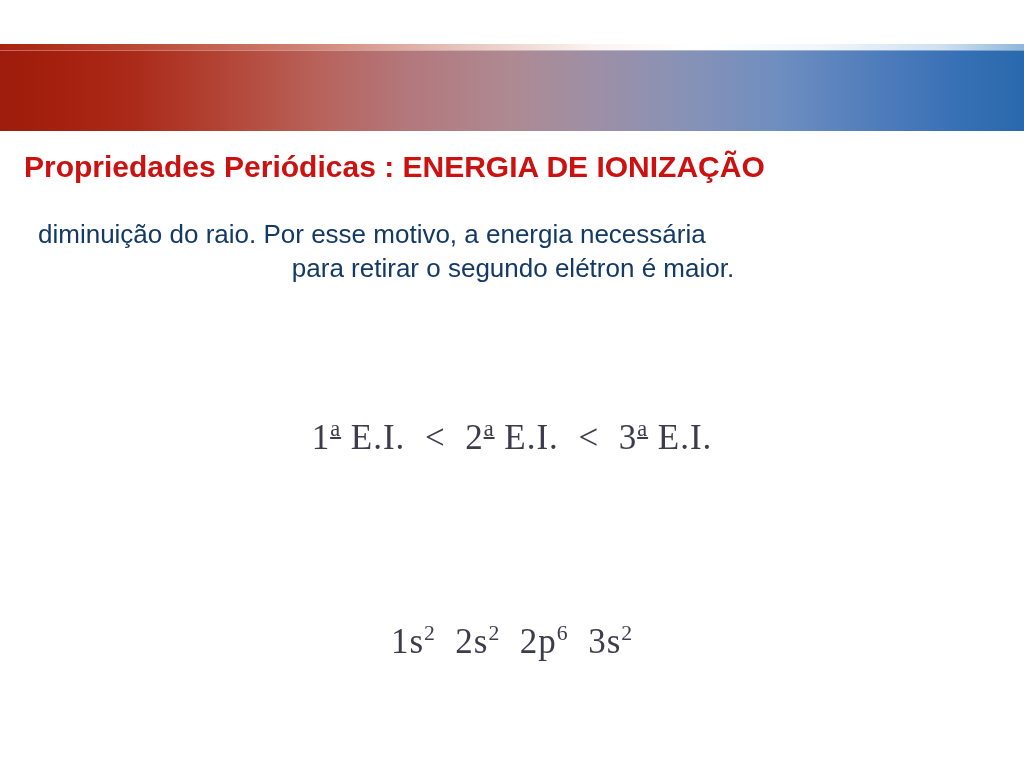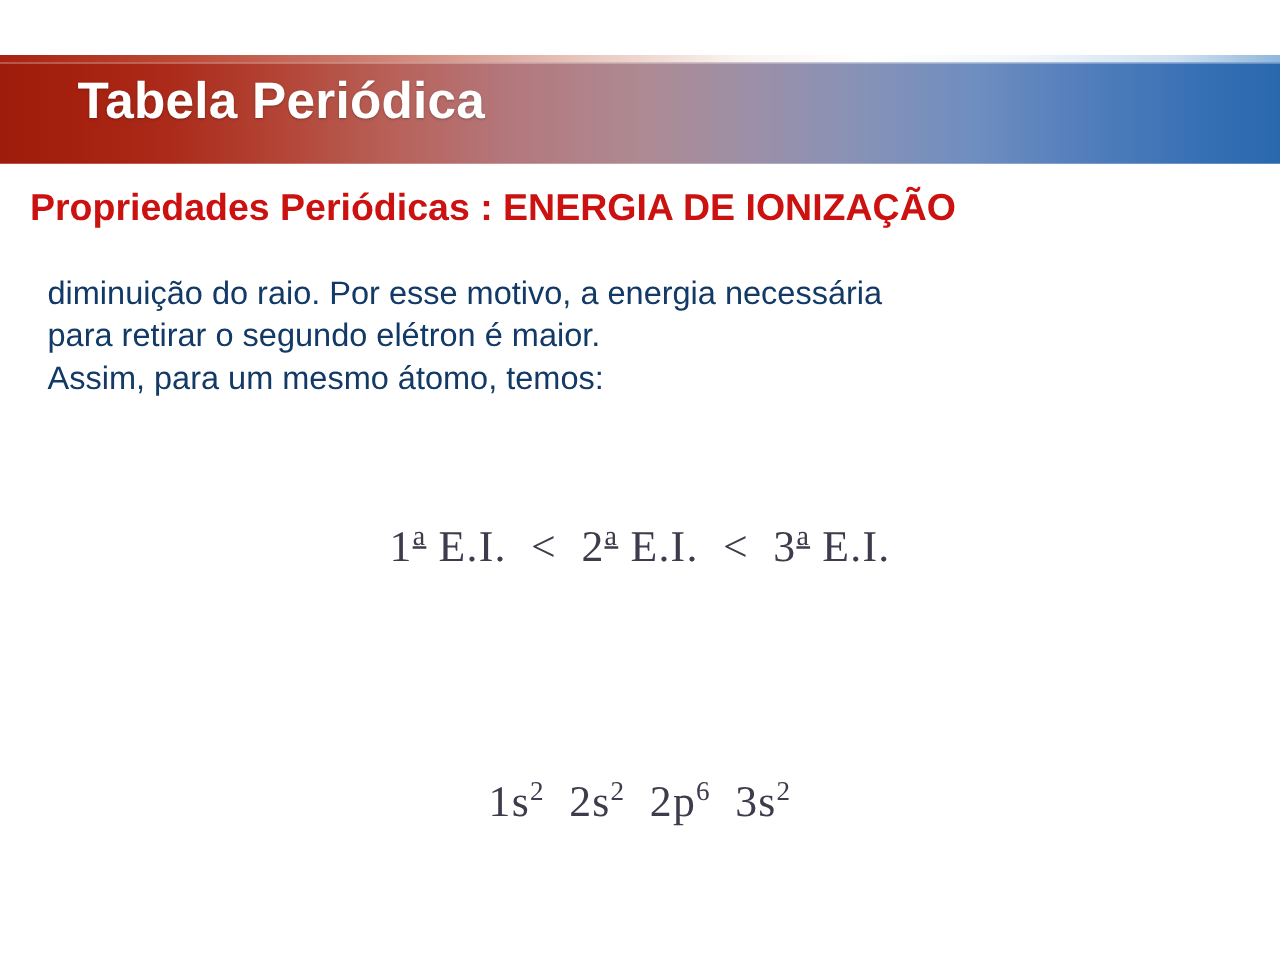--- a/index.html
+++ b/index.html
@@ -97,20 +97,21 @@
     left: 38px;
     top: 218px;
     width: 950px;
   }
 
   .para {
     color: #133a66;
     font-size: 26px;
     line-height: 1.30;
     margin: 0;
+    text-align: center;
   }
 
   .para.justify {
     text-align: justify;
     text-align-last: left;
   }
 
   
   .formula {
     position: absolute;
@@ -157,28 +158,26 @@
 </style>
 </head>
 <body>
 
 <div class="slide">
 
   <div class="accent-strip"></div>
 
   <div class="header-bar"></div>
 
-  <div class="header-title">Tabela Periódica</div>
 
   <div class="subtitle">Propriedades Periódicas : ENERGIA DE IONIZAÇÃO</div>
 
   <div class="body-block">
     <p class="para justify">diminuição do raio. Por esse motivo, a energia necessária</p>
     <p class="para">para retirar o segundo elétron é maior.</p>
-    <p class="para">Assim, para um mesmo átomo, temos:</p>
   </div>
 
   <div class="formula formula-ei">
     <span>1</span><span class="ord">a</span>&nbsp;<span>E.I.</span>&nbsp;&nbsp;<span>&lt;</span>&nbsp;&nbsp;<span>2</span><span class="ord">a</span>&nbsp;<span>E.I.</span>&nbsp;&nbsp;<span>&lt;</span>&nbsp;&nbsp;<span>3</span><span class="ord">a</span>&nbsp;<span>E.I.</span>
   </div>
 
   <div class="body-block-2">
   </div>
 
   <div class="formula formula-config">

